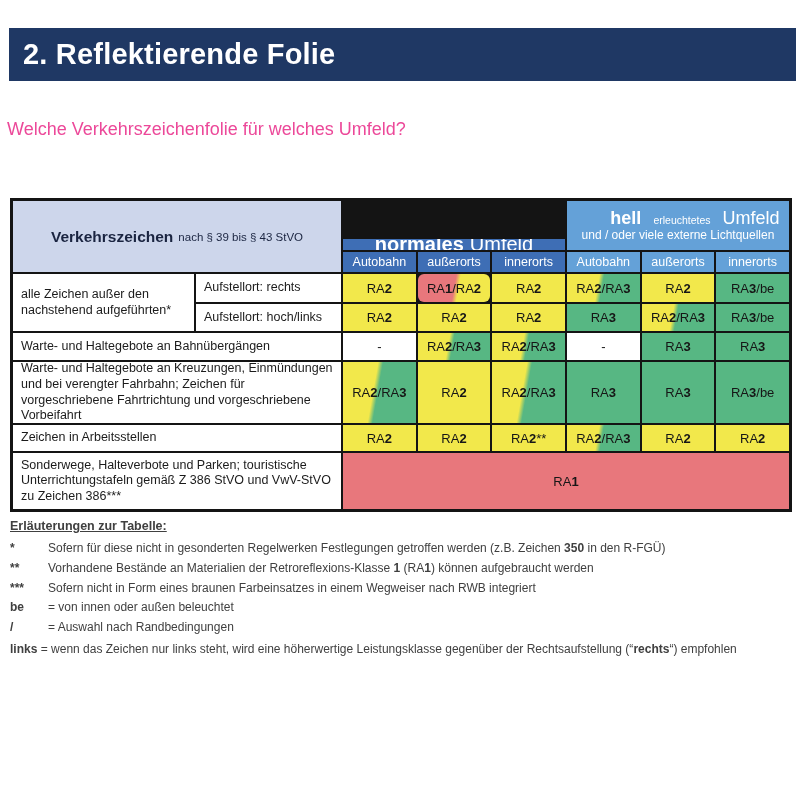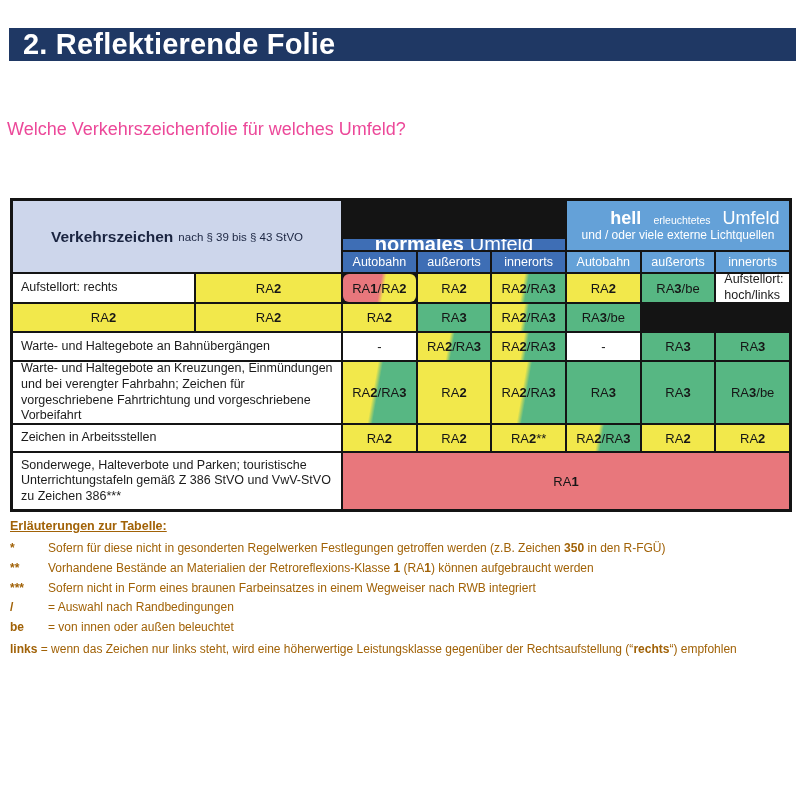--- a/index.html
+++ b/index.html
@@ -4,21 +4,21 @@
 <style>
   html,body{margin:0;padding:0;}
   body{
     width:800px;height:800px;position:relative;overflow:hidden;
     background:#ffffff;
     font-family:"Liberation Sans", sans-serif;
     color:#1b1b1b;
   }
   
   .titlebar{
-    position:absolute;top:28px;left:9px;right:4px;height:33px;
+    position:absolute;top:28px;left:9px;right:4px;height:53px;
     background:var(--navy,#1F3864);
     display:flex;align-items:center;padding-left:14px;box-sizing:border-box;
   }
   .titlebar .t{color:#fff;font-weight:bold;font-size:29px;letter-spacing:.2px;}
   
   .headline{position:absolute;top:119px;left:7px;font-size:18px;color:#ec4899;}
   
   .tbl{
     position:absolute;top:198px;left:10px;width:782px;box-sizing:border-box;
     display:grid;
@@ -48,21 +48,21 @@
   .rowspan2{grid-row:3 / span 2;grid-column:1;}
   .span2{grid-column:1 / span 2;}
   .d{font-size:13px;color:#161616;}
   .y{background:var(--yellow,#F2E84B);}
   .g{background:var(--green,#57B783);}
   .w{background:#ffffff;}
   .yg{background:linear-gradient(100deg,var(--yellow,#F2E84B) 42%,var(--green,#57B783) 48%);}
   .ry{background:linear-gradient(100deg,var(--red,#E8777C) 50%,var(--yellow,#F2E84B) 56%);border-radius:6px;}
   .ra1{grid-column:3 / span 6;grid-row:8;background:var(--red,#E8777C);font-size:13px;}
   
-  .notes{position:absolute;top:519px;left:10px;right:8px;font-size:12px;color:#a16207;}
+  .notes{position:absolute;top:519px;left:10px;right:8px;font-size:12px;color:#404040;}
   .nh{font-weight:bold;text-decoration:underline;font-size:12.5px;margin-bottom:9px;}
   .ni{margin-bottom:6px;line-height:1.15;}
   .nm{display:inline-block;width:38px;font-weight:bold;}
   .links-line{margin-top:8px;}
   .links-line .nm-l{font-weight:bold;}
   .src{margin-top:17px;line-height:1.35;}
 </style>
 </head>
 <body>
 
@@ -90,20 +90,21 @@
     <div class="l2">und / oder viele externe Lichtquellen</div>
   </div>
 
   <div class="c sub n">Autobahn</div>
   <div class="c sub n">außerorts</div>
   <div class="c sub n">innerorts</div>
   <div class="c sub h">Autobahn</div>
   <div class="c sub h">außerorts</div>
   <div class="c sub h">innerorts</div>
 
+  <div class="c lab rowspan2">alle Zeichen außer den nachstehend aufgeführten*</div>
   <div class="c lab">Aufstellort: rechts</div>
 
   <div class="c d y ra">RA<b>2</b></div>
   <div class="c d ry ra">RA<b>1</b>/RA<b>2</b></div>
   <div class="c d y ra">RA<b>2</b></div>
   <div class="c d yg ra">RA<b>2</b>/RA<b>3</b></div>
   <div class="c d y ra">RA<b>2</b></div>
   <div class="c d g ra">RA<b>3</b>/be</div>
 
   <div class="c lab">Aufstellort: hoch/links</div>
@@ -140,16 +141,16 @@
 
   <div class="c lab span2">Sonderwege, Halteverbote und Parken; touristische Unterrichtungstafeln gemäß Z 386 StVO und VwV-StVO zu Zeichen 386***</div>
   <div class="c d ra1 ra">RA<b>1</b></div>
 </div>
 
 <div class="notes">
   <div class="nh">Erläuterungen zur Tabelle:</div>
   <div class="ni"><span class="nm">*</span><span class="ra">Sofern für diese nicht in gesonderten Regelwerken Festlegungen getroffen werden (z.B. Zeichen <b>3</b><b>5</b><b>0</b> in den R-FGÜ)</span></div>
   <div class="ni"><span class="nm">**</span><span class="ra">Vorhandene Bestände an Materialien der Retroreflexions-Klasse <b>1</b> (RA<b>1</b>) können aufgebraucht werden</span></div>
   <div class="ni"><span class="nm">***</span><span class="ra">Sofern nicht in Form eines braunen Farbeinsatzes in einem Wegweiser nach RWB integriert</span></div>
+  <div class="ni"><span class="nm">be</span><span>= von innen oder außen beleuchtet</span></div>
   <div class="ni"><span class="nm">/</span><span>= Auswahl nach Randbedingungen</span></div>
-  <div class="ni"><span class="nm">be</span><span>= von innen oder außen beleuchtet</span></div>
   <div class="ni links-line"><span class="nm-l">links</span><span> = wenn das Zeichen nur links steht, wird eine höherwertige Leistungsklasse gegenüber der Rechtsaufstellung (“</span><b>rechts</b><span>“) empfohlen</span></div>
 </div>
 
 </body></html>

